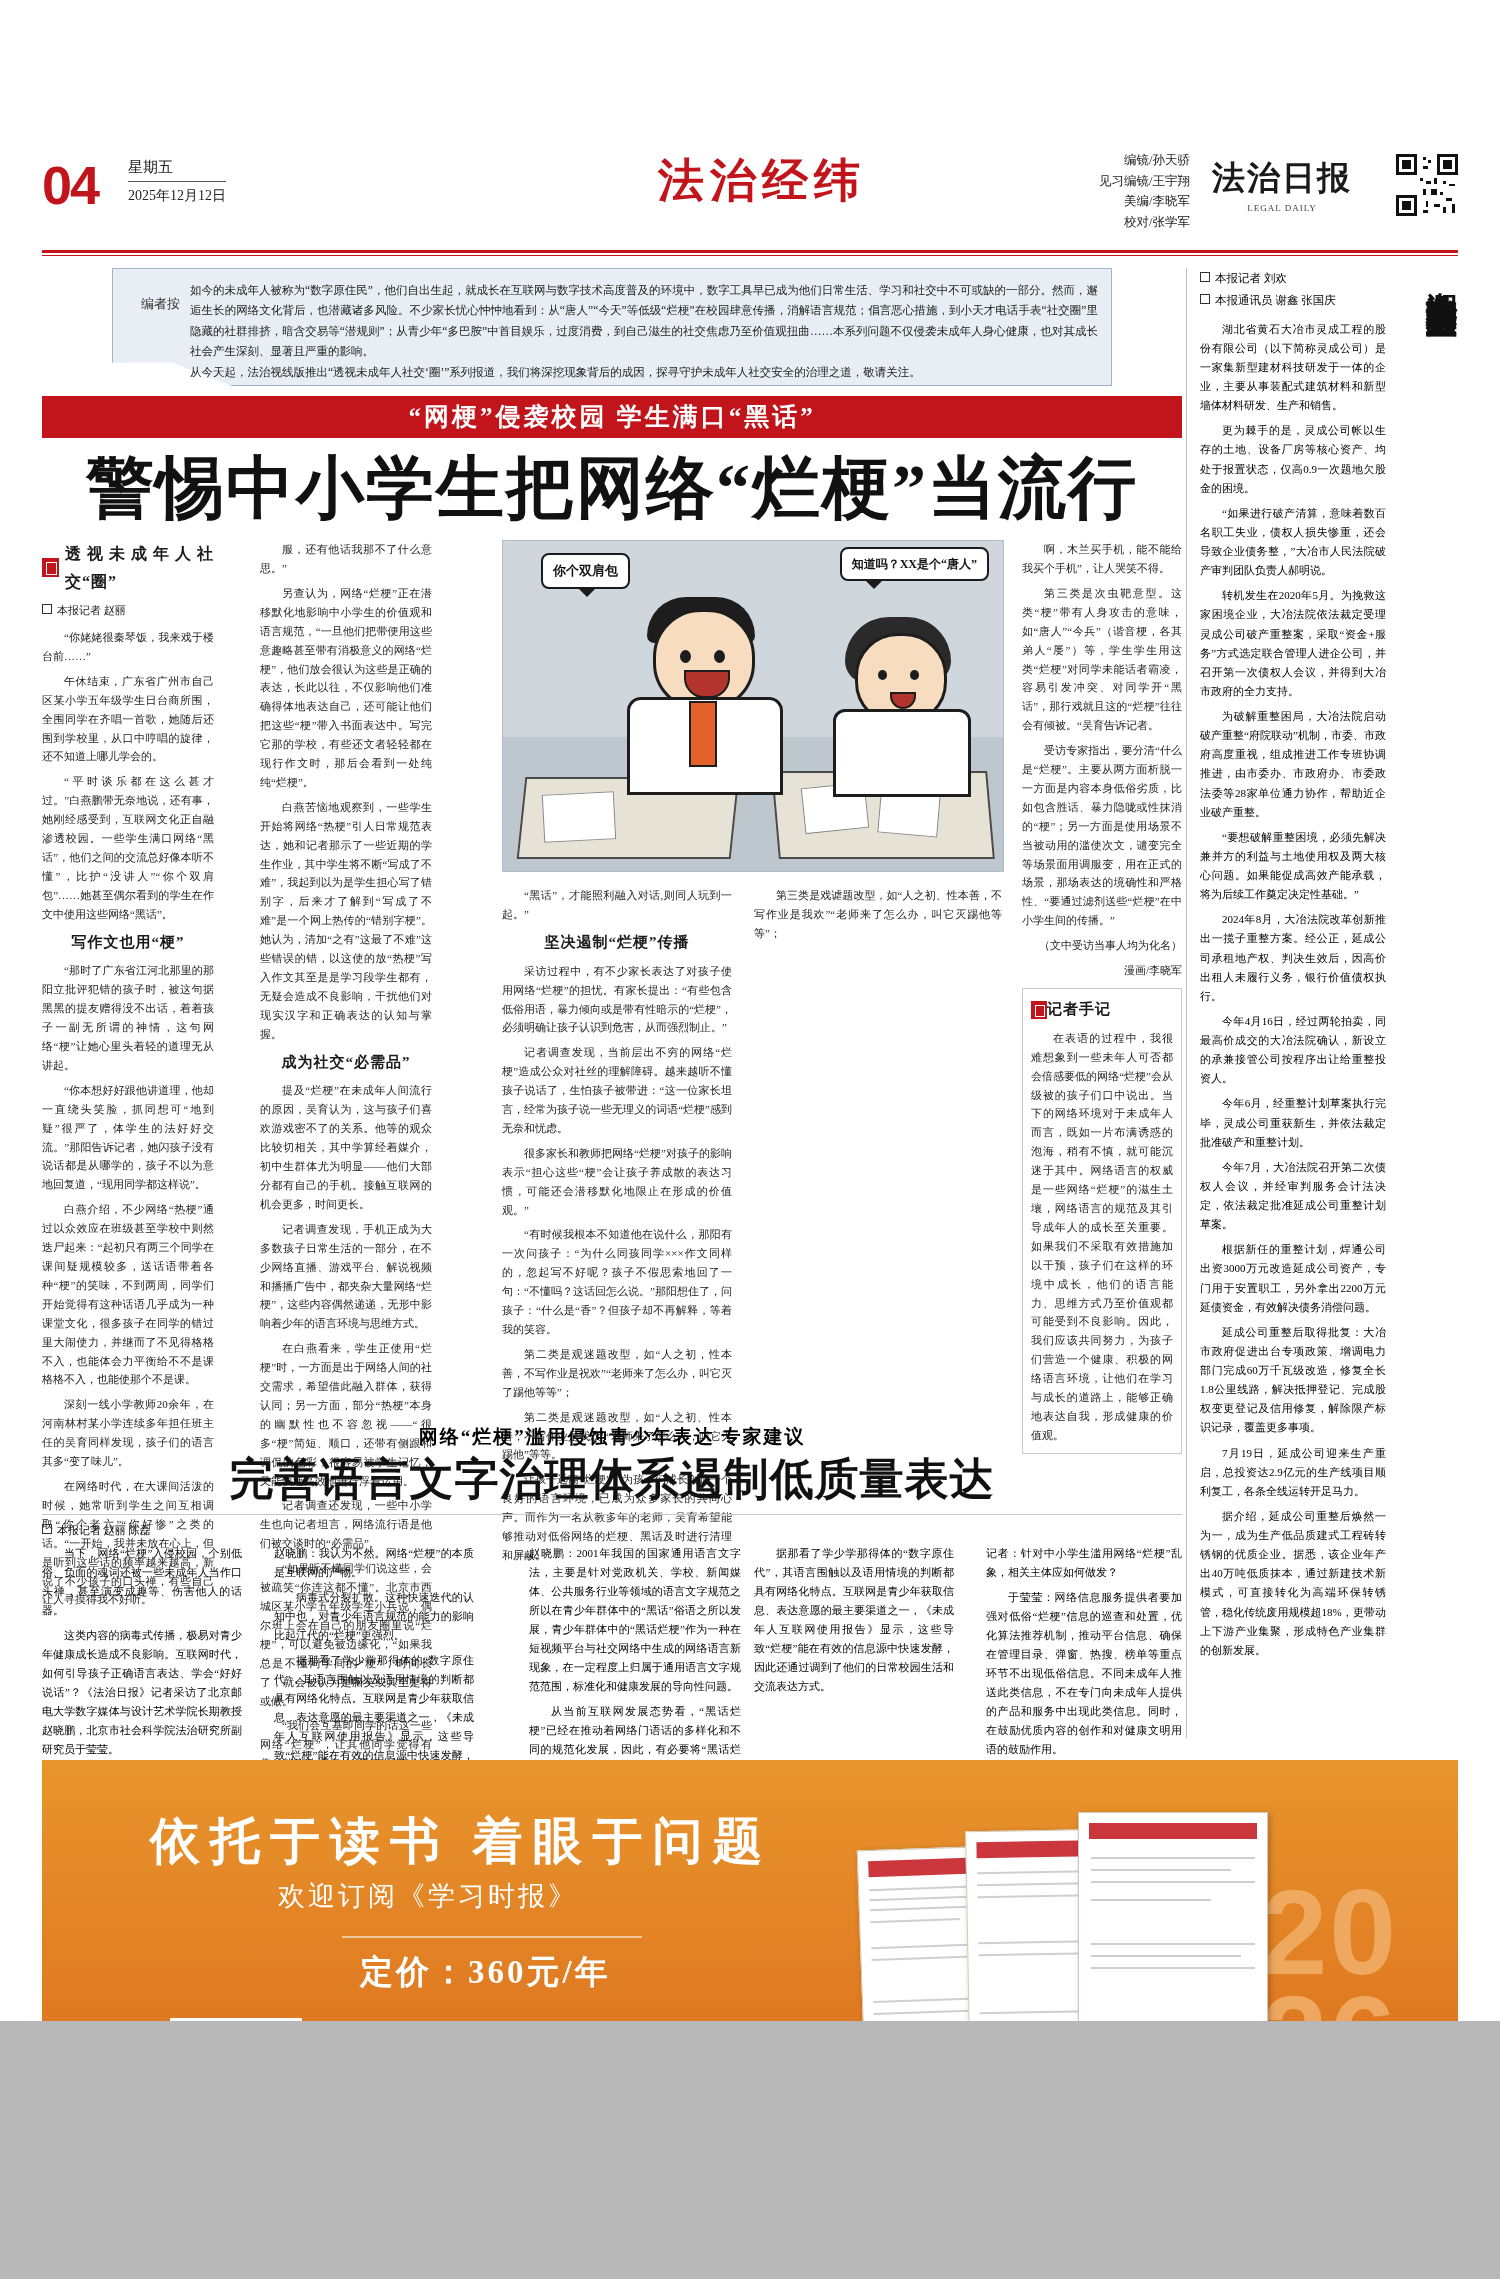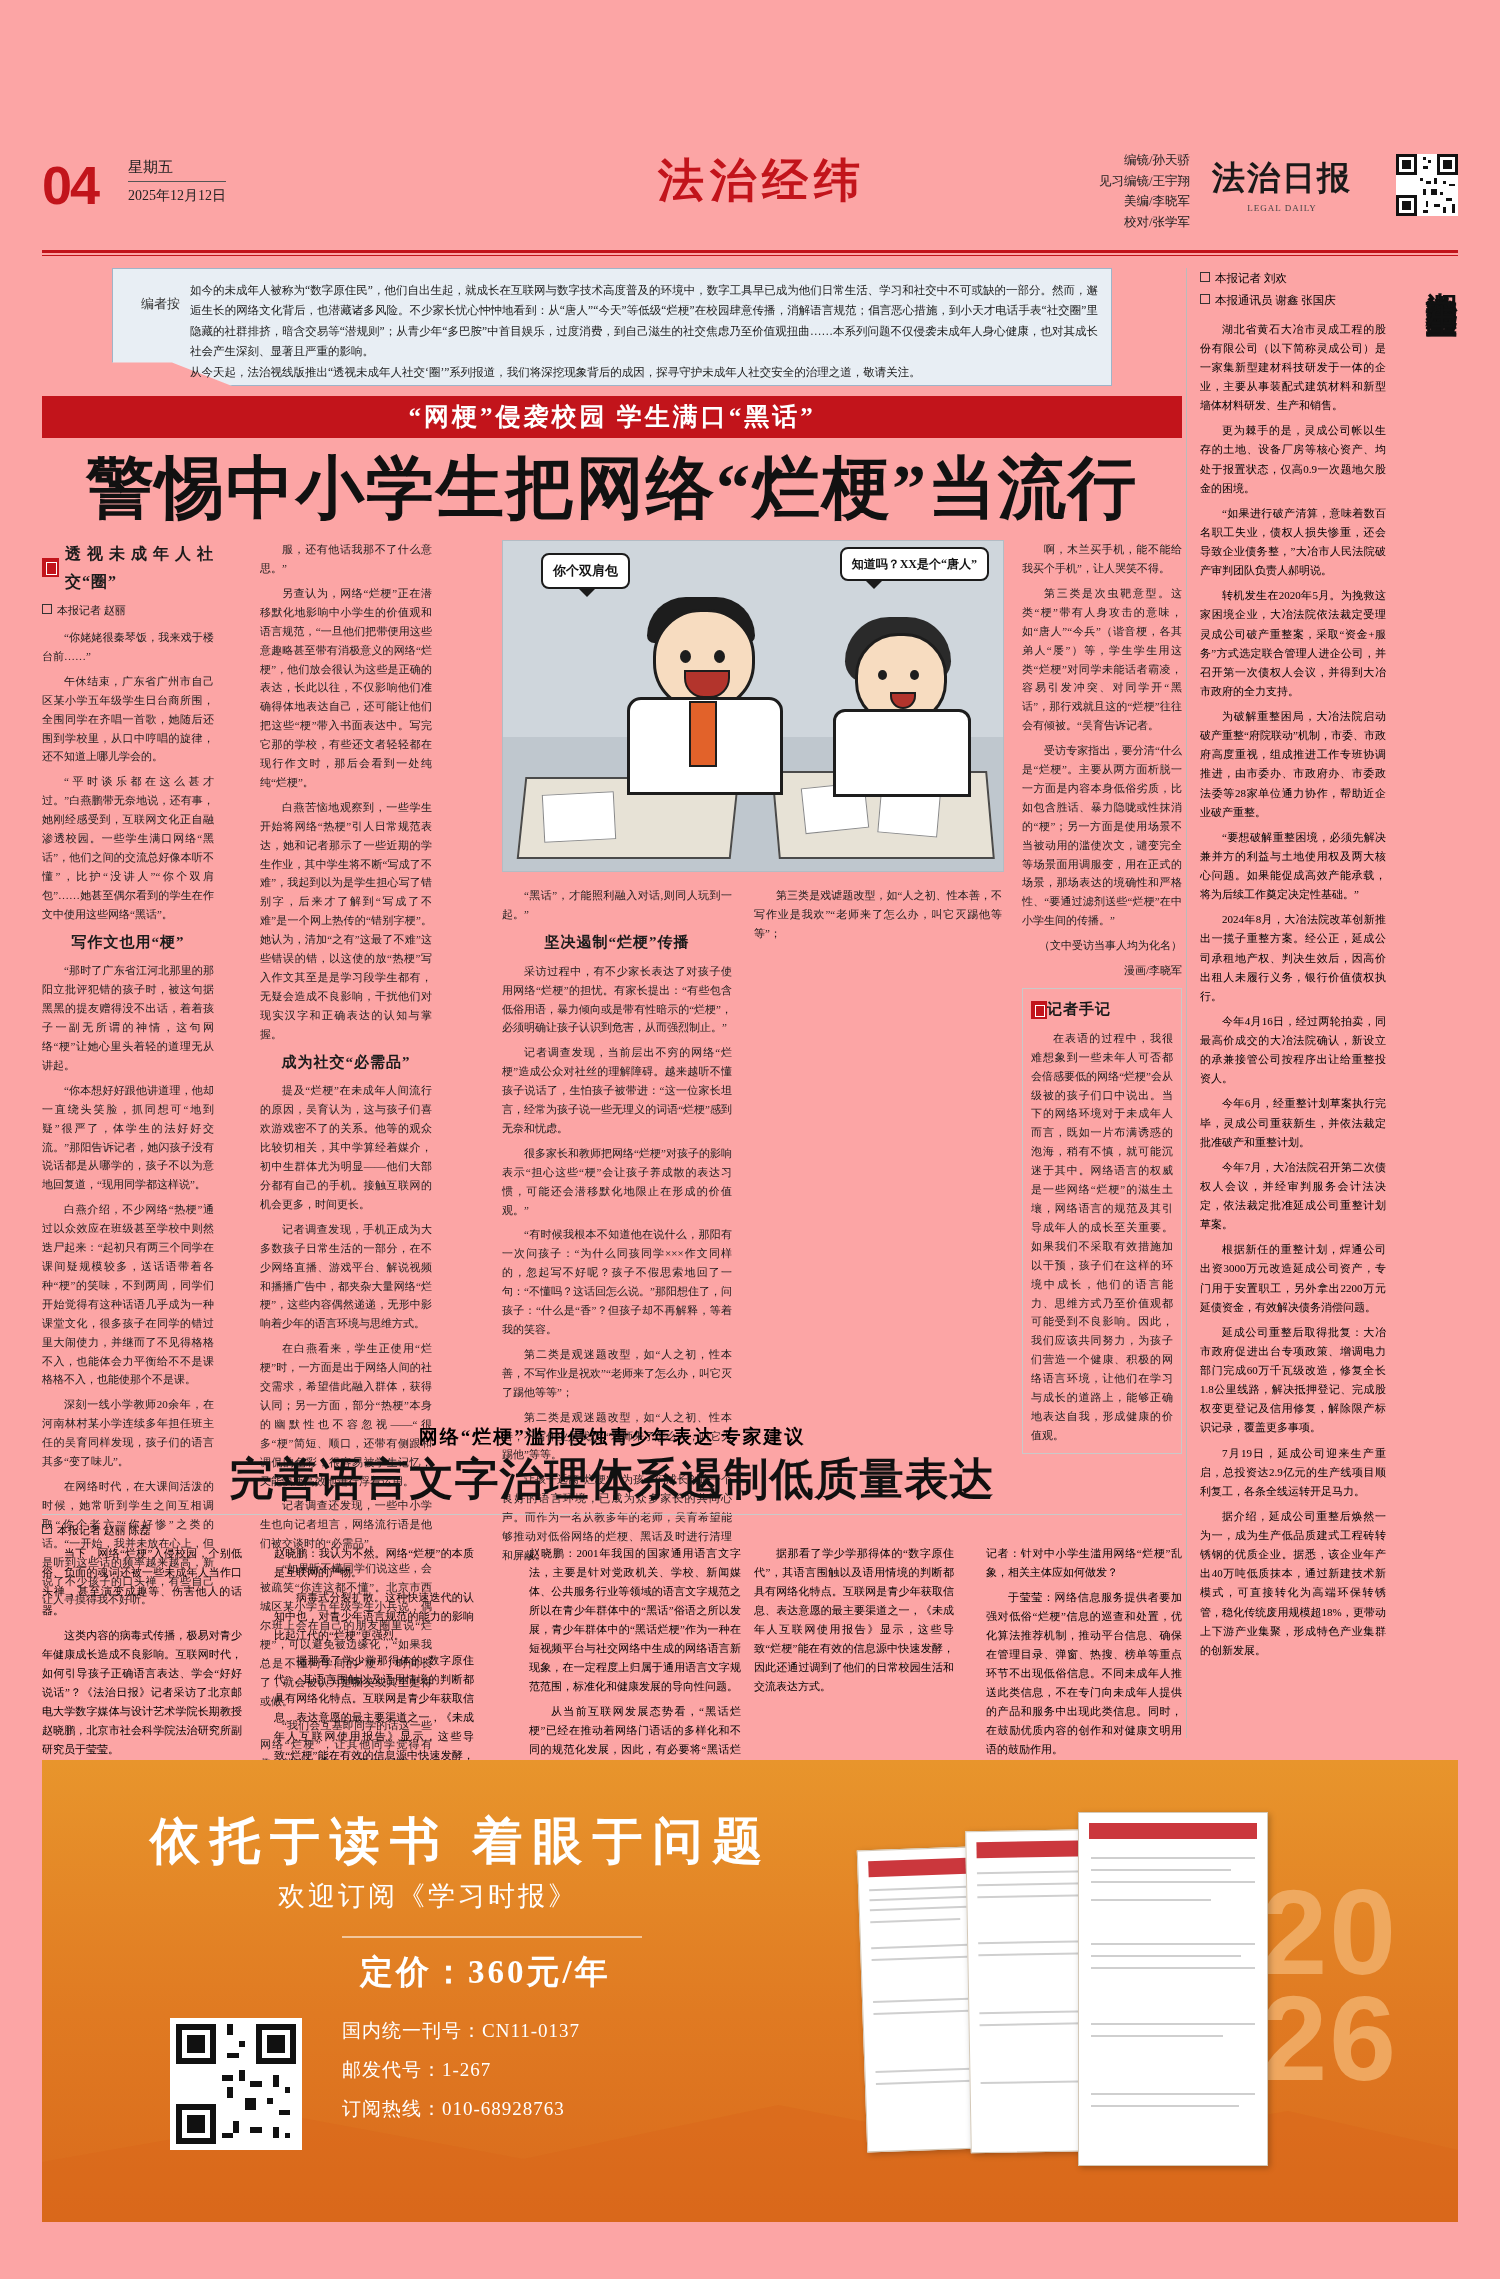--- a/index.html
+++ b/index.html
@@ -1,17 +1,17 @@
 <!DOCTYPE html>
 <html><head>
 <meta charset="utf-8">
 <style>
   html,body{margin:0;padding:0;background:#b8b8b8;}
   body{font-family:"Liberation Serif","DejaVu Serif",serif;}
-  #page{position:relative;width:1500px;height:2279px;background:#fca5a5;overflow:hidden;}
+  #page{position:relative;width:1500px;height:2021px;background:#ffffff;overflow:hidden;}
   
   #masthead{position:absolute;left:42px;top:150px;width:1416px;height:92px;}
   .pgnum{position:absolute;left:0;top:4px;font-family:"Liberation Sans",sans-serif;font-weight:bold;font-size:54px;color:#c2141b;letter-spacing:-2px;}
   .pgmeta{position:absolute;left:86px;top:6px;font-size:15px;color:#222;line-height:1.5;}
   .pgmeta .wk{font-size:15px;}
   .pgmeta .dt{font-size:14px;border-top:1px solid #555;padding-top:3px;margin-top:2px;}
   .sectitle{position:absolute;left:540px;top:0px;width:360px;text-align:center;font-size:46px;font-weight:bold;color:#c2141b;letter-spacing:6px;font-family:"Liberation Serif",serif;}
   .credits{position:absolute;right:268px;top:0px;text-align:right;font-size:12.5px;color:#222;line-height:1.65;}
   .logo{position:absolute;right:96px;top:6px;width:160px;text-align:center;}
   .logo .lt{font-size:33px;font-weight:bold;color:#1a1a1a;letter-spacing:2px;font-family:"Liberation Serif",serif;}

